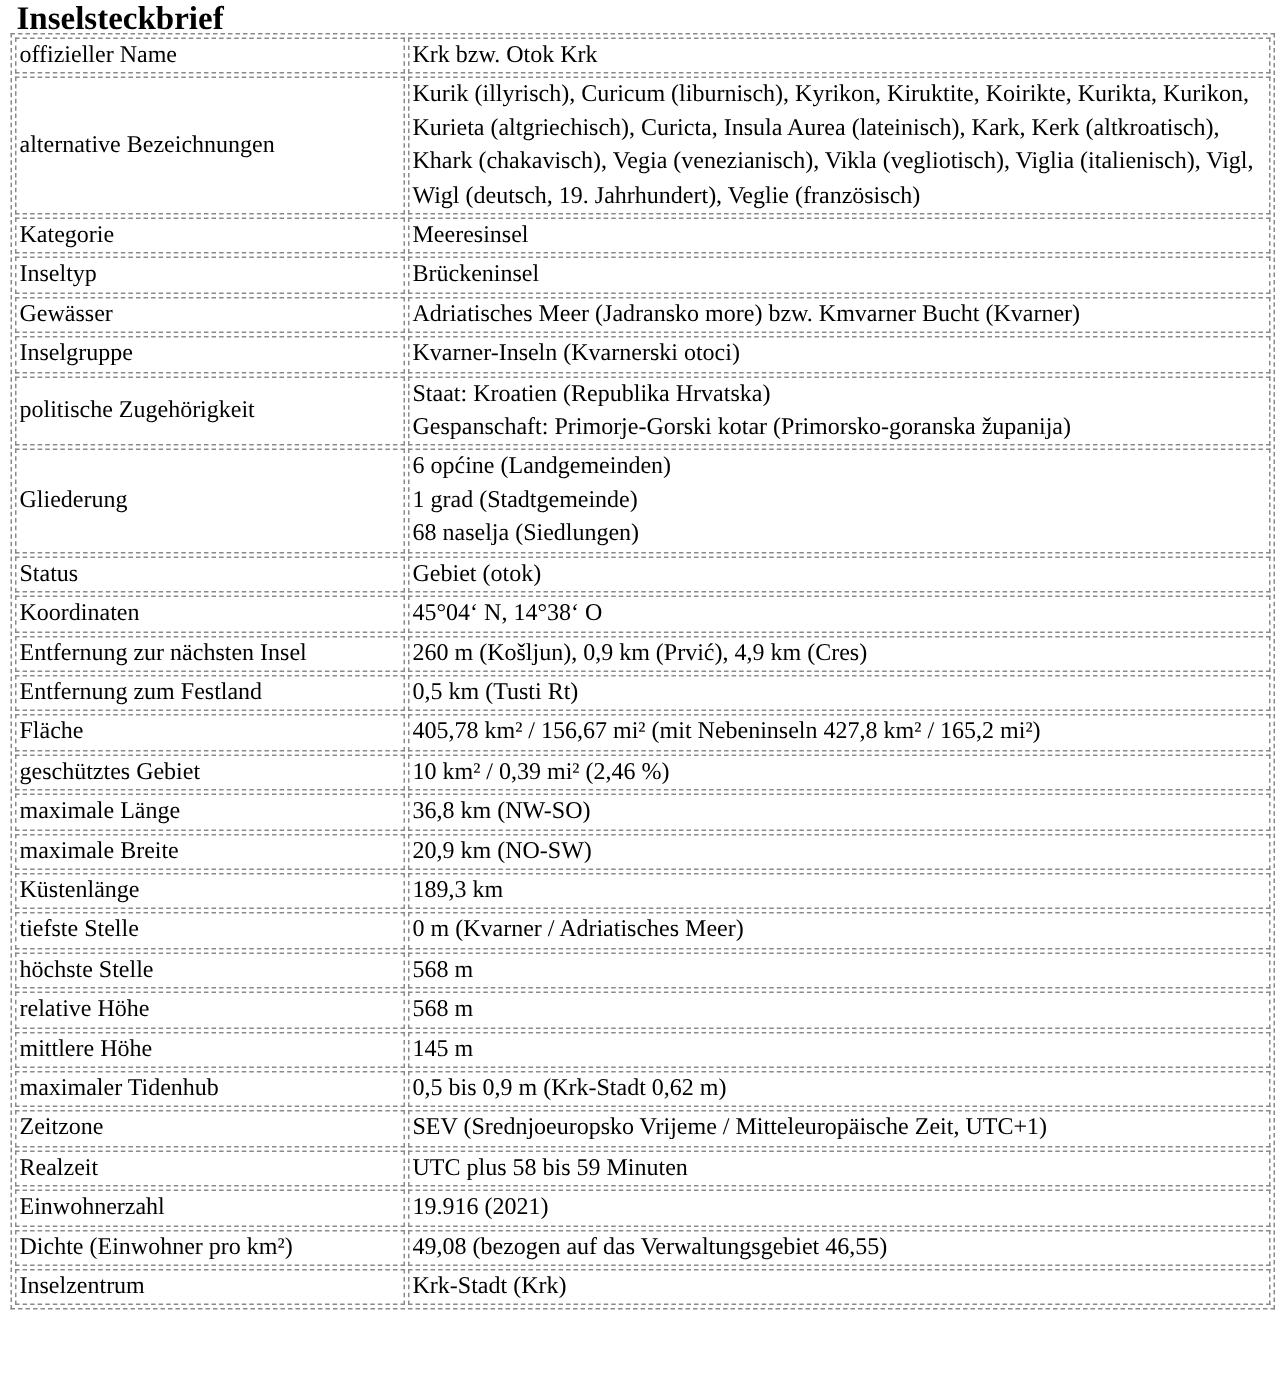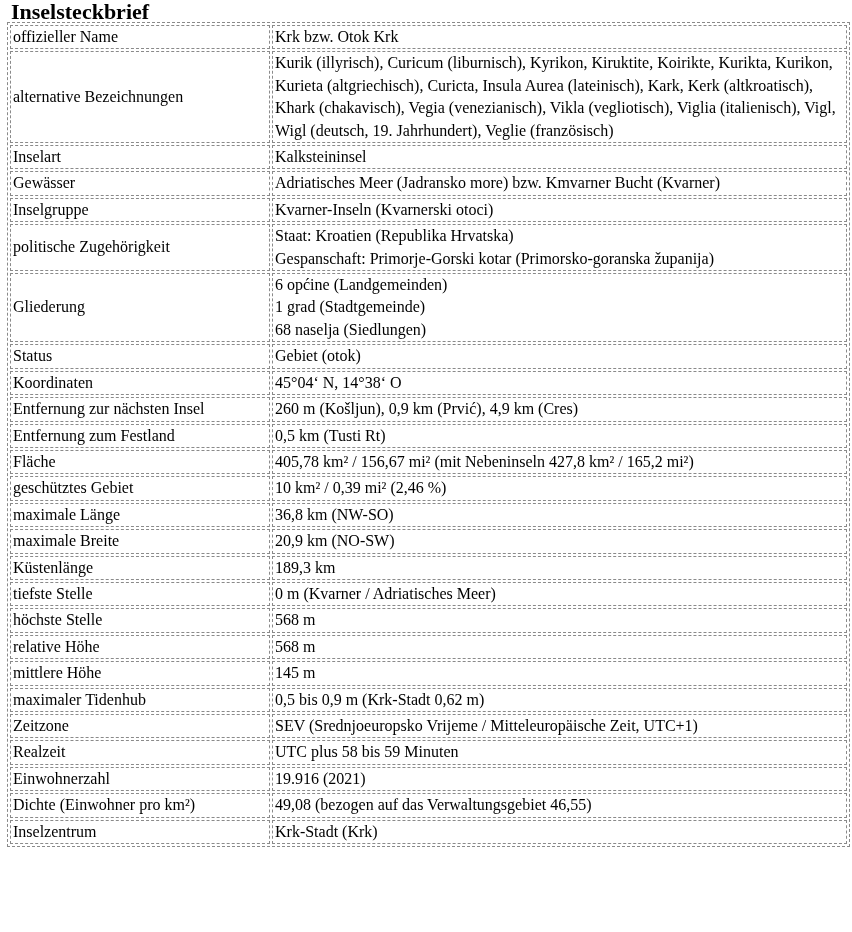--- a/index.html
+++ b/index.html
@@ -64,23 +64,29 @@
           <span class="line">Krk bzw. Otok Krk</span>
         </td>
       </tr>
       <tr>
         <td class="label">alternative Bezeichnungen</td>
         <td class="value">
           <span class="line">Kurik (illyrisch), Curicum (liburnisch), Kyrikon, Kiruktite, Koirikte, Kurikta, Kurikon, Kurieta (altgriechisch), Curicta, Insula Aurea (lateinisch), Kark, Kerk (altkroatisch), Khark (chakavisch), Vegia (venezianisch), Vikla (vegliotisch), Viglia (italienisch), Vigl, Wigl (deutsch, 19. Jahrhundert), Veglie (französisch)</span>
         </td>
       </tr>
       <tr>
-        <td class="label">Inselart</td>
-        <td class="value">
-          <span class="line">Kalksteininsel</span>
+        <td class="label">Kategorie</td>
+        <td class="value">
+          <span class="line">Meeresinsel</span>
+        </td>
+      </tr>
+      <tr>
+        <td class="label">Inseltyp</td>
+        <td class="value">
+          <span class="line">Brückeninsel</span>
         </td>
       </tr>
       <tr>
         <td class="label">Gewässer</td>
         <td class="value">
           <span class="line">Adriatisches Meer (Jadransko more) bzw. Kmvarner Bucht (Kvarner)</span>
         </td>
       </tr>
       <tr>
         <td class="label">Inselgruppe</td>

